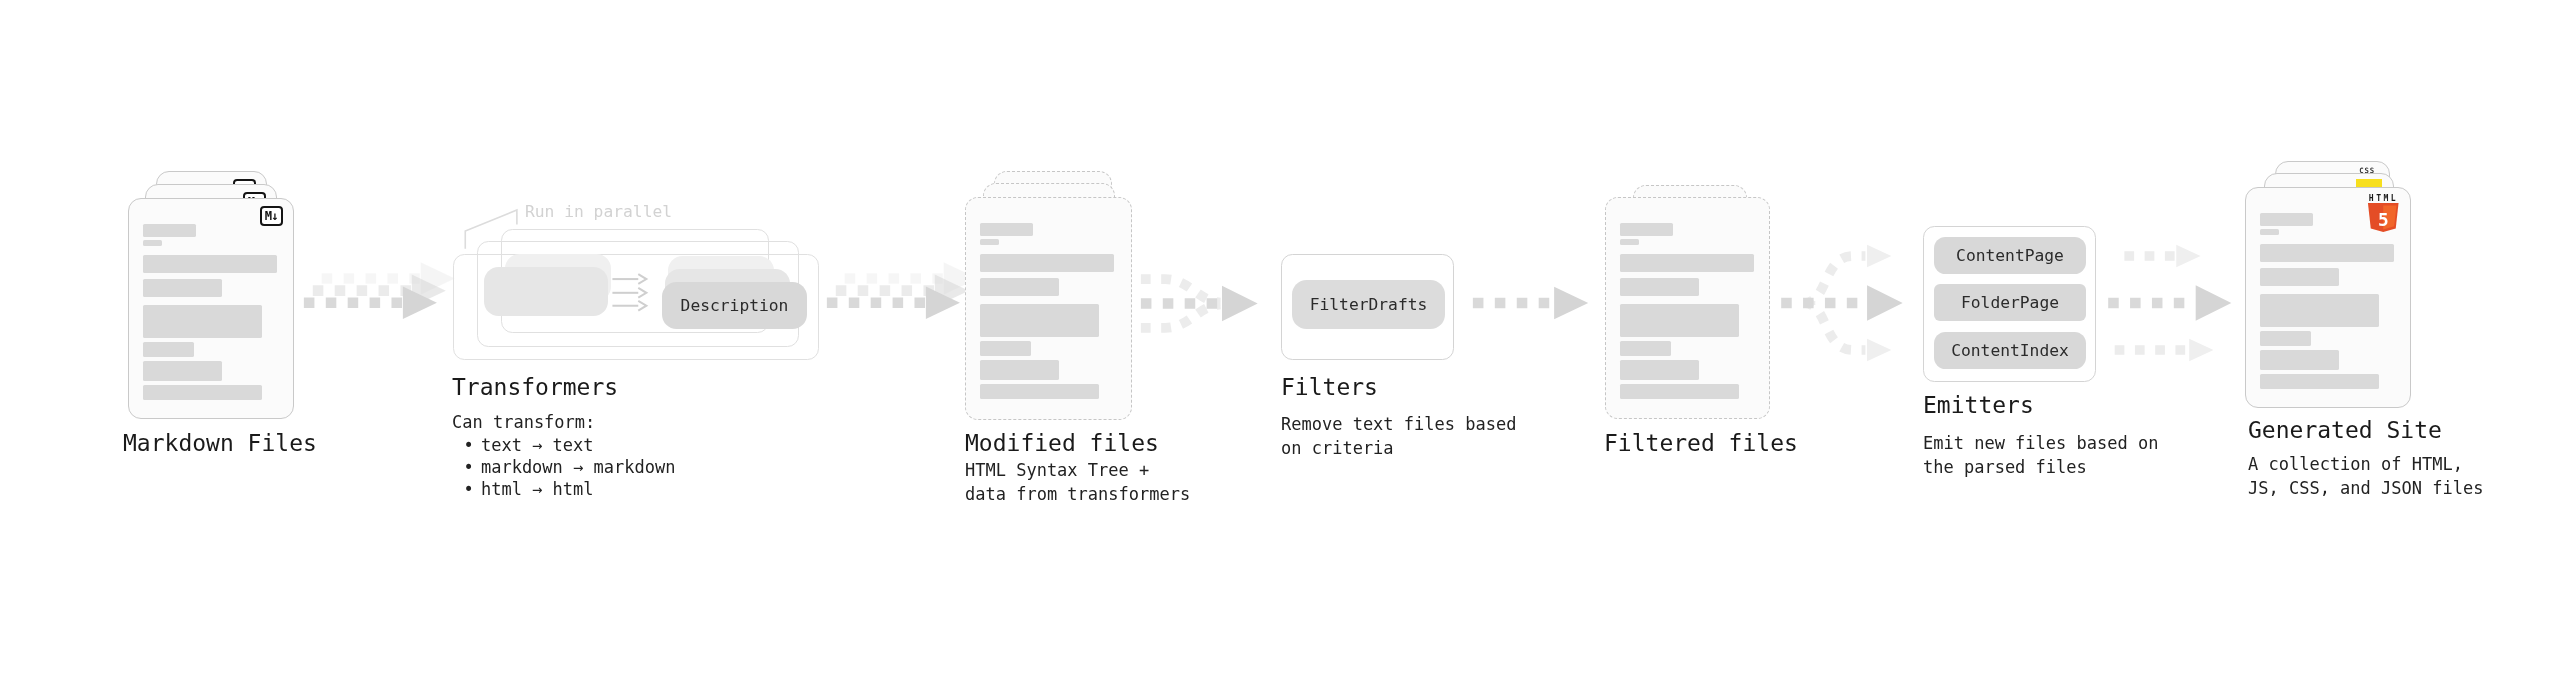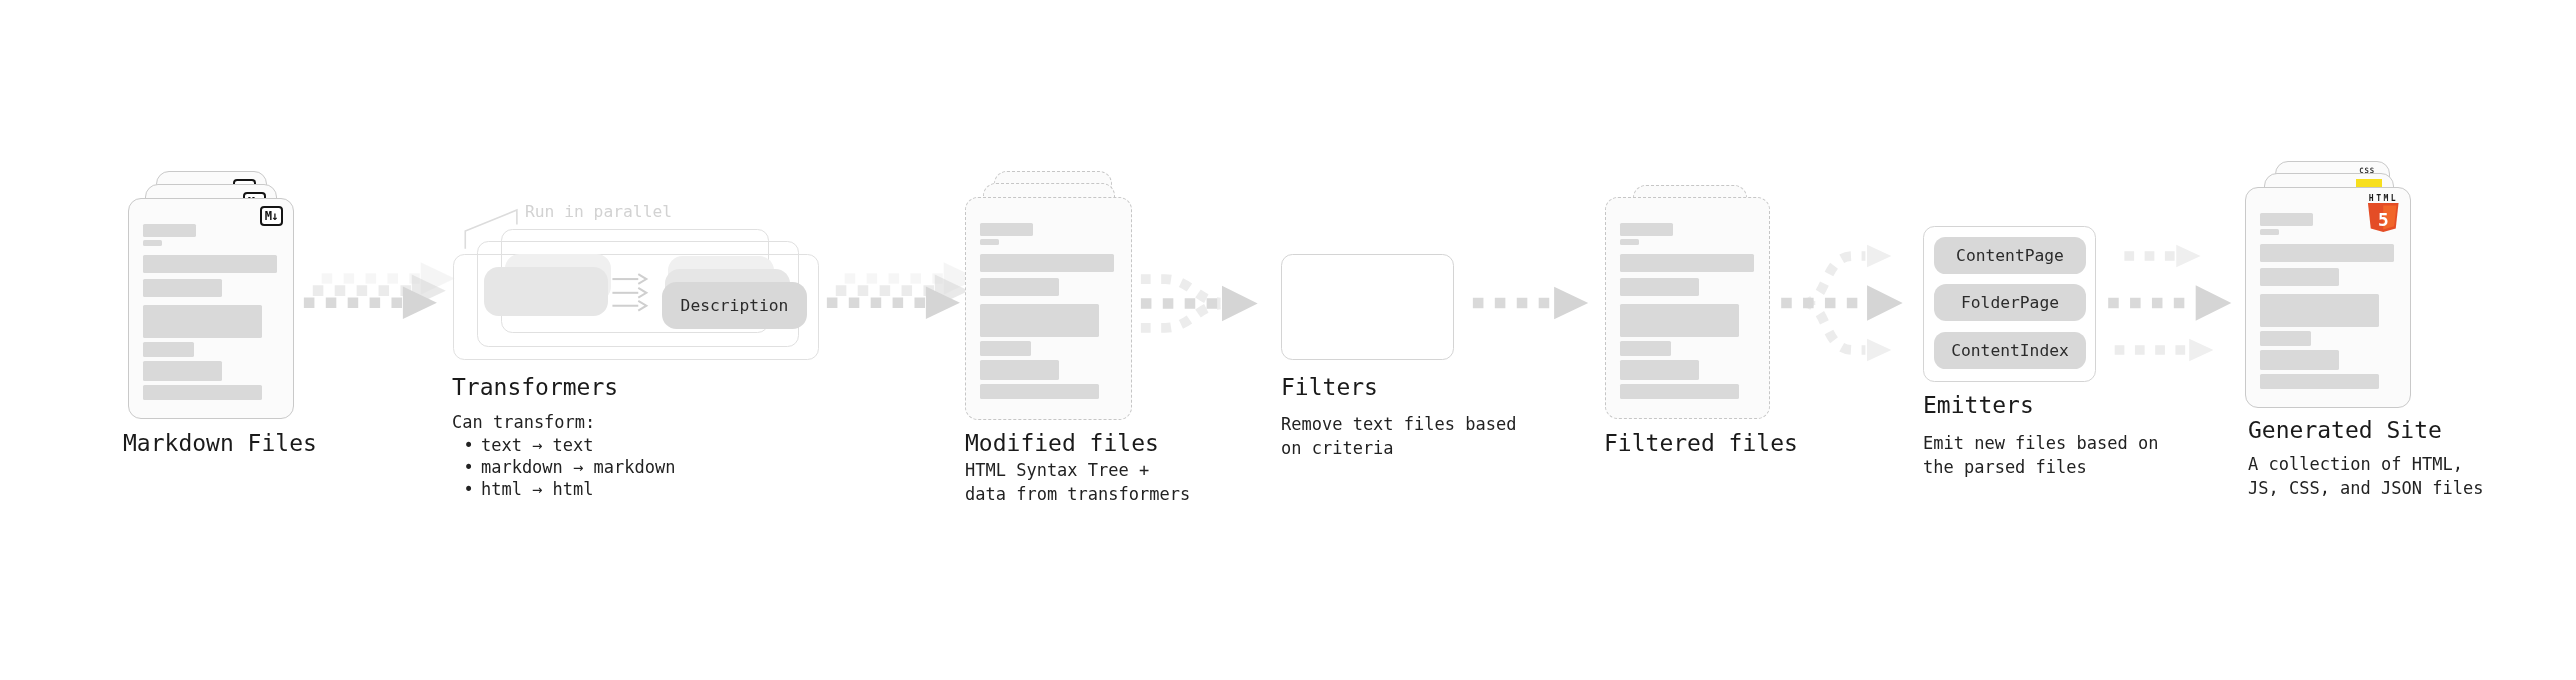--- a/index.html
+++ b/index.html
@@ -168,20 +168,21 @@
   </div>
 
   <svg class="arrow" style="left:1136px;top:267px;" width="142" height="73" viewBox="0 0 175 90">
     <path class="dash-faint" d="M6,15 H36 C66,15 76,42 104,44"></path>
     <path class="dash-faint" d="M6,75 H36 C66,75 76,48 104,46"></path>
     <line class="dash-main" x1="6" y1="45" x2="104" y2="45"></line>
     <polygon class="head-main" points="106,23 150,45 106,67"></polygon>
   </svg>
 
   <div class="box" style="left:1281px;top:254px;width:173px;height:106px;"></div>
+  <div class="pill front" style="left:1292px;top:280px;width:153px;height:49px;line-height:49px;background:#dcdcdc;">FilterDrafts</div>
   <div class="caption" style="left:1281px;top:373px;">Filters</div>
   <div class="note" style="left:1281px;top:413px;">
     <div>Remove text files based</div>
     <div>on criteria</div>
   </div>
 
   <svg class="arrow" style="left:1468px;top:285px;" width="130" height="36" viewBox="0 0 160 44">
     <line class="dash-main" x1="6" y1="22" x2="106" y2="22"></line>
     <polygon class="head-main" points="106,2 148,22 106,42"></polygon>
   </svg>
@@ -205,21 +206,21 @@
     <path class="dash-faint" d="M34,79 C64,79 58,21 94,21 L110,21"></path>
     <polygon class="head-faint" points="112,7 142,21 112,35"></polygon>
     <path class="dash-faint" d="M34,79 C64,79 58,137 94,137 L110,137"></path>
     <polygon class="head-faint" points="112,123 142,137 112,151"></polygon>
     <line class="dash-main" x1="6" y1="79" x2="110" y2="79"></line>
     <polygon class="head-main" points="112,57 156,79 112,101"></polygon>
   </svg>
 
   <div class="box" style="left:1923px;top:226px;width:173px;height:156px;"></div>
   <div class="pill front" style="left:1934px;top:237px;width:152px;height:37px;line-height:37px;border-radius:11.4px;">ContentPage</div>
-  <div class="pill front" style="left:1934px;top:284px;width:152px;height:37px;line-height:37px;border-radius:12px;">FolderPage</div>
+  <div class="pill front" style="left:1934px;top:284px;width:152px;height:37px;line-height:37px;border-radius:6px;">FolderPage</div>
   <div class="pill front" style="left:1934px;top:332px;width:152px;height:37px;line-height:37px;border-radius:11.4px;">ContentIndex</div>
   <div class="caption" style="left:1923px;top:391px;">Emitters</div>
   <div class="note" style="left:1923px;top:432px;">
     <div>Emit new files based on</div>
     <div>the parsed files</div>
   </div>
 
   <svg class="arrow" style="left:2103px;top:239px;" width="140" height="128" viewBox="0 0 172 158">
     <line class="dash-faint" x1="26" y1="21" x2="88" y2="21"></line>
     <polygon class="head-faint" points="90,7 120,21 90,35"></polygon>

